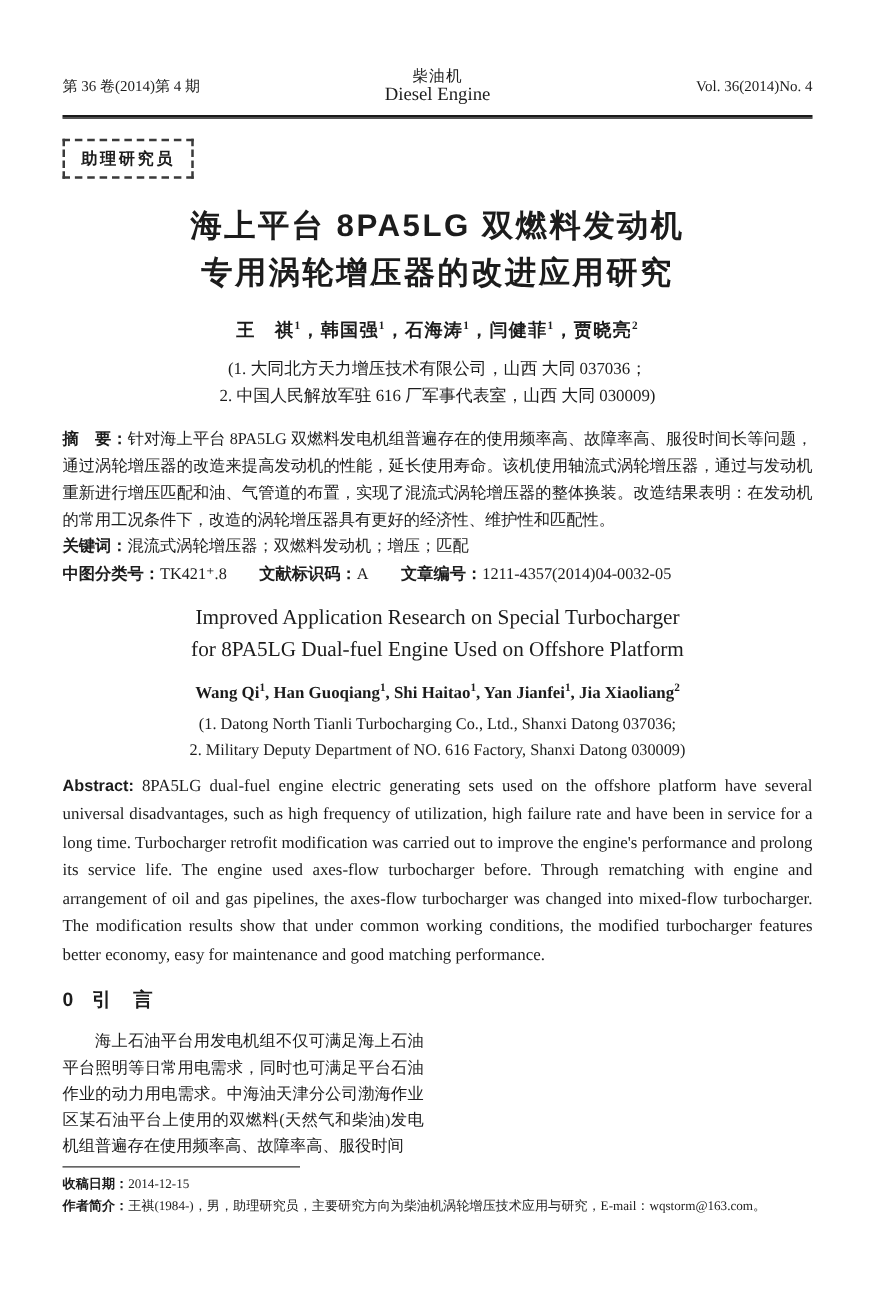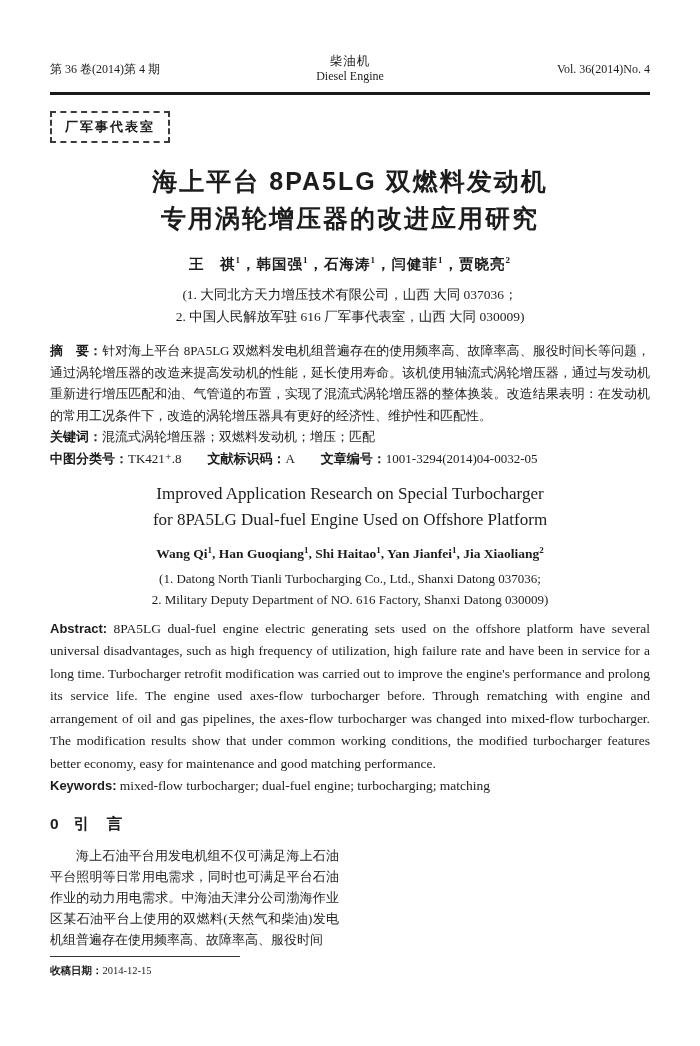--- a/index.html
+++ b/index.html
@@ -16,21 +16,21 @@
   }
   
   .journal-header {
     display:flex; justify-content:space-between; align-items:center;
     font-size:12px; line-height:15px;
   }
   .jh-side { width:170px; }
   .jh-right { text-align:right; }
   .jh-center { text-align:center; }
   .jh-center .cn { font-size:12.5px; letter-spacing:1px; }
-  .jh-center .en { font-size:12px; }
+  .jh-center .en { font-size:15px; }
   .rule-double {
     margin-top:8px; height:3px;
     border-top:2px solid #1a1a1a;
     border-bottom:1px solid #1a1a1a;
   }
   
   .badge {
     display:inline-block; margin-top:16px;
     border:2px dashed #3a3a3a;
     padding:5px 13px;
@@ -116,21 +116,21 @@
     <div class="jh-side">第 36 卷(2014)第 4 期</div>
     <div class="jh-center">
       <div class="cn">柴油机</div>
       <div class="en">Diesel Engine</div>
     </div>
     <div class="jh-side jh-right">Vol. 36(2014)No. 4</div>
   </div>
   <div class="rule-double"></div>
 
   
-  <span class="badge">厂军事代表室</span>
+  <span class="badge">助理研究员</span>
 
   
   <h1 class="title-cn">
     <span>海上平台 8PA5LG 双燃料发动机</span><br>
     <span>专用涡轮增压器的改进应用研究</span>
   </h1>
 
   
   <div class="authors-cn">
     <span><span>王　祺</span><sup>1</sup><span>，</span></span><span><span>韩国强</span><sup>1</sup><span>，</span></span><span><span>石海涛</span><sup>1</sup><span>，</span></span><span><span>闫健菲</span><sup>1</sup><span>，</span></span><span><span>贾晓亮</span><sup>2</sup><span></span></span>
@@ -145,21 +145,21 @@
   
   <p class="abstract-cn"><span class="lbl-hei">摘　要：</span><span>针对海上平台 8PA5LG 双燃料发电机组普遍存在的使用频率高、故障率高、服役时间长等问题，通过涡轮增压器的改造来提高发动机的性能，延长使用寿命。该机使用轴流式涡轮增压器，通过与发动机重新进行增压匹配和油、气管道的布置，实现了混流式涡轮增压器的整体换装。改造结果表明：在发动机的常用工况条件下，改造的涡轮增压器具有更好的经济性、维护性和匹配性。</span></p>
 
   
   <p class="meta-line"><span class="lbl-hei">关键词：</span><span>混流式涡轮增压器；双燃料发动机；增压；匹配</span></p>
 
   
   <div class="clc-row">
     <span><span class="lbl-hei">中图分类号：</span><span>TK421⁺.8</span></span>
     <span><span class="lbl-hei">文献标识码：</span><span>A</span></span>
-    <span><span class="lbl-hei">文章编号：</span><span>1001-3294(2014)04-0032-05</span></span>
+    <span><span class="lbl-hei">文章编号：</span><span>1211-4357(2014)04-0032-05</span></span>
   </div>
 
   
   <h2 class="title-en">
     <span>Improved Application Research on Special Turbocharger</span><br>
     <span>for 8PA5LG Dual-fuel Engine Used on Offshore Platform</span>
   </h2>
 
   
   <div class="authors-en">
@@ -169,31 +169,31 @@
   
   <div class="affils-en">
     <div>(1. Datong North Tianli Turbocharging Co., Ltd., Shanxi Datong 037036;</div>
     <div>2. Military Deputy Department of NO. 616 Factory, Shanxi Datong 030009)</div>
   </div>
 
   
   <p class="abstract-en"><span class="lbl-sans">Abstract:</span> <span>8PA5LG dual-fuel engine electric generating sets used on the offshore platform have several universal disadvantages, such as high frequency of utilization, high failure rate and have been in service for a long time. Turbocharger retrofit modification was carried out to improve the engine's performance and prolong its service life. The engine used axes-flow turbocharger before. Through rematching with engine and arrangement of oil and gas pipelines, the axes-flow turbocharger was changed into mixed-flow turbocharger. The modification results show that under common working conditions, the modified turbocharger features better economy, easy for maintenance and good matching performance.</span></p>
 
   
-  <p class="keywords-en"><span class="lbl-sans">Keywords:</span> <span>mixed-flow turbocharger; dual-fuel engine; turbocharging; matching</span></p>
 
   
   <div class="intro">
     <div class="col">
       <div class="intro-heading">
         <span class="num">0</span><span>引　言</span>
       </div>
       <p class="indent">海上石油平台用发电机组不仅可满足海上石油平台照明等日常用电需求，同时也可满足平台石油作业的动力用电需求。中海油天津分公司渤海作业区某石油平台上使用的双燃料(天然气和柴油)发电机组普遍存在使用频率高、故障率高、服役时间</p>
     </div>
   </div>
 
   
   <div class="footnote">
     <div class="footnote-rule"></div>
     <p><span class="lbl-hei">收稿日期：</span><span>2014-12-15</span></p>
+    <p><span class="lbl-hei">作者简介：</span><span>王祺(1984-)，男，助理研究员，主要研究方向为柴油机涡轮增压技术应用与研究，E-mail：wqstorm@163.com。</span></p>
   </div>
 
 </div>
 
 </body></html>

